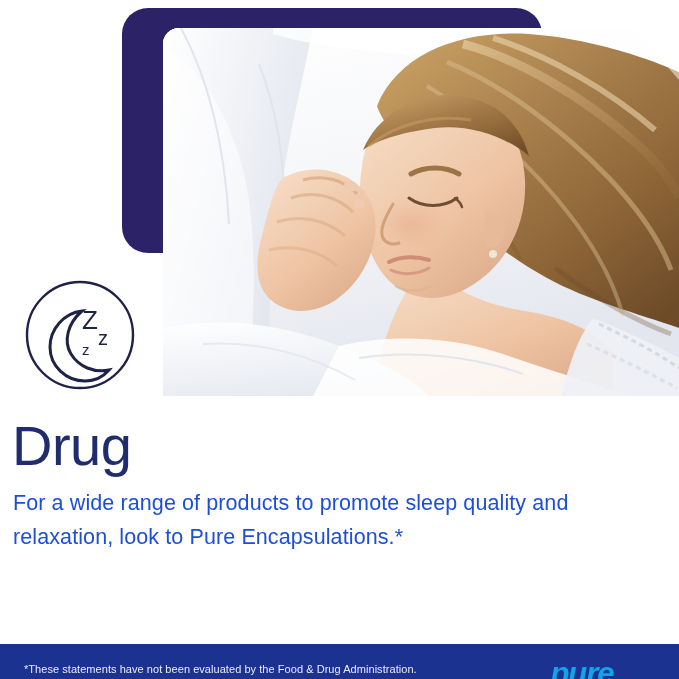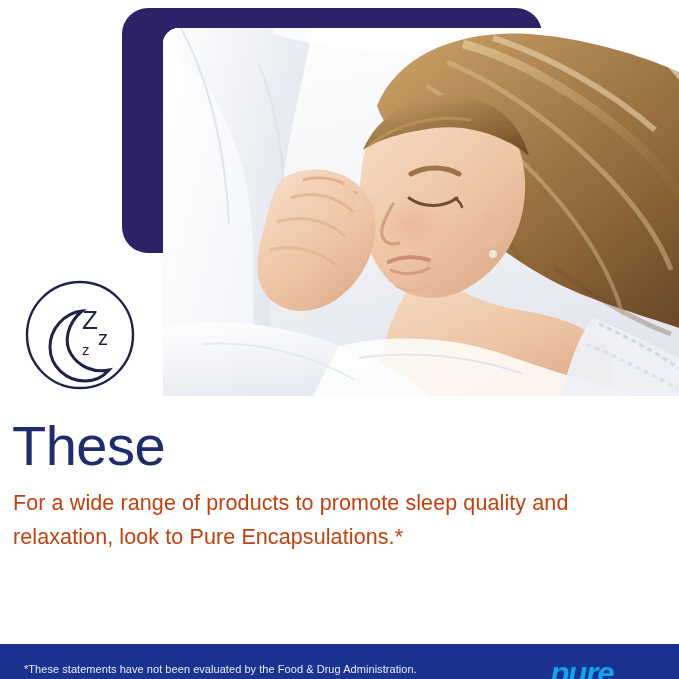--- a/index.html
+++ b/index.html
@@ -72,21 +72,21 @@
     margin: 0;
   }
   #body-copy {
     position: absolute;
     left: 13px;
     top: 487px;
     width: 640px;
     font-size: 21.5px;
     line-height: 1.58;
     font-weight: 300;
-    color: #c2410c;
+    color: #1d4ed8;
     letter-spacing: 0.1px;
     margin: 0;
   }
 
   
   #footer {
     position: absolute;
     left: 0;
     top: 644px;
     width: 679px;
@@ -255,21 +255,21 @@
     <circle cx="56" cy="56" r="53" fill="none" stroke="#1F2247" stroke-width="2.4"></circle>
 
     <path d="M58,32 C40,34 26,50 26,68 C26,87 42,102 61,102 C70,102 79,98 85,91 C70,94 55,88 47,75 C39,62 44,44 58,32 Z" fill="none" stroke="#1F2247" stroke-width="3"></path>
 
     <text x="58" y="50" font-family="'Liberation Sans', sans-serif" font-size="26" font-weight="400" fill="#1F2247">Z</text>
     <text x="74" y="66" font-family="'Liberation Sans', sans-serif" font-size="20" font-weight="400" fill="#1F2247">z</text>
     <text x="58" y="76" font-family="'Liberation Sans', sans-serif" font-size="15" font-weight="400" fill="#1F2247">z</text>
   </svg>
 </div>
 
-<h1 id="headline">These</h1>
+<h1 id="headline">Drug</h1>
 <p id="body-copy">For a wide range of products to promote sleep quality and relaxation, look to Pure Encapsulations.*</p>
 
 <div id="footer">
   <div id="disclaimer">
     <span>*These statements have not been evaluated by the Food &amp; Drug Administration.</span>
   </div>
 
   <div id="logo">
     <span id="logo-mark">pure</span>
     <span id="logo-reg">®</span>

